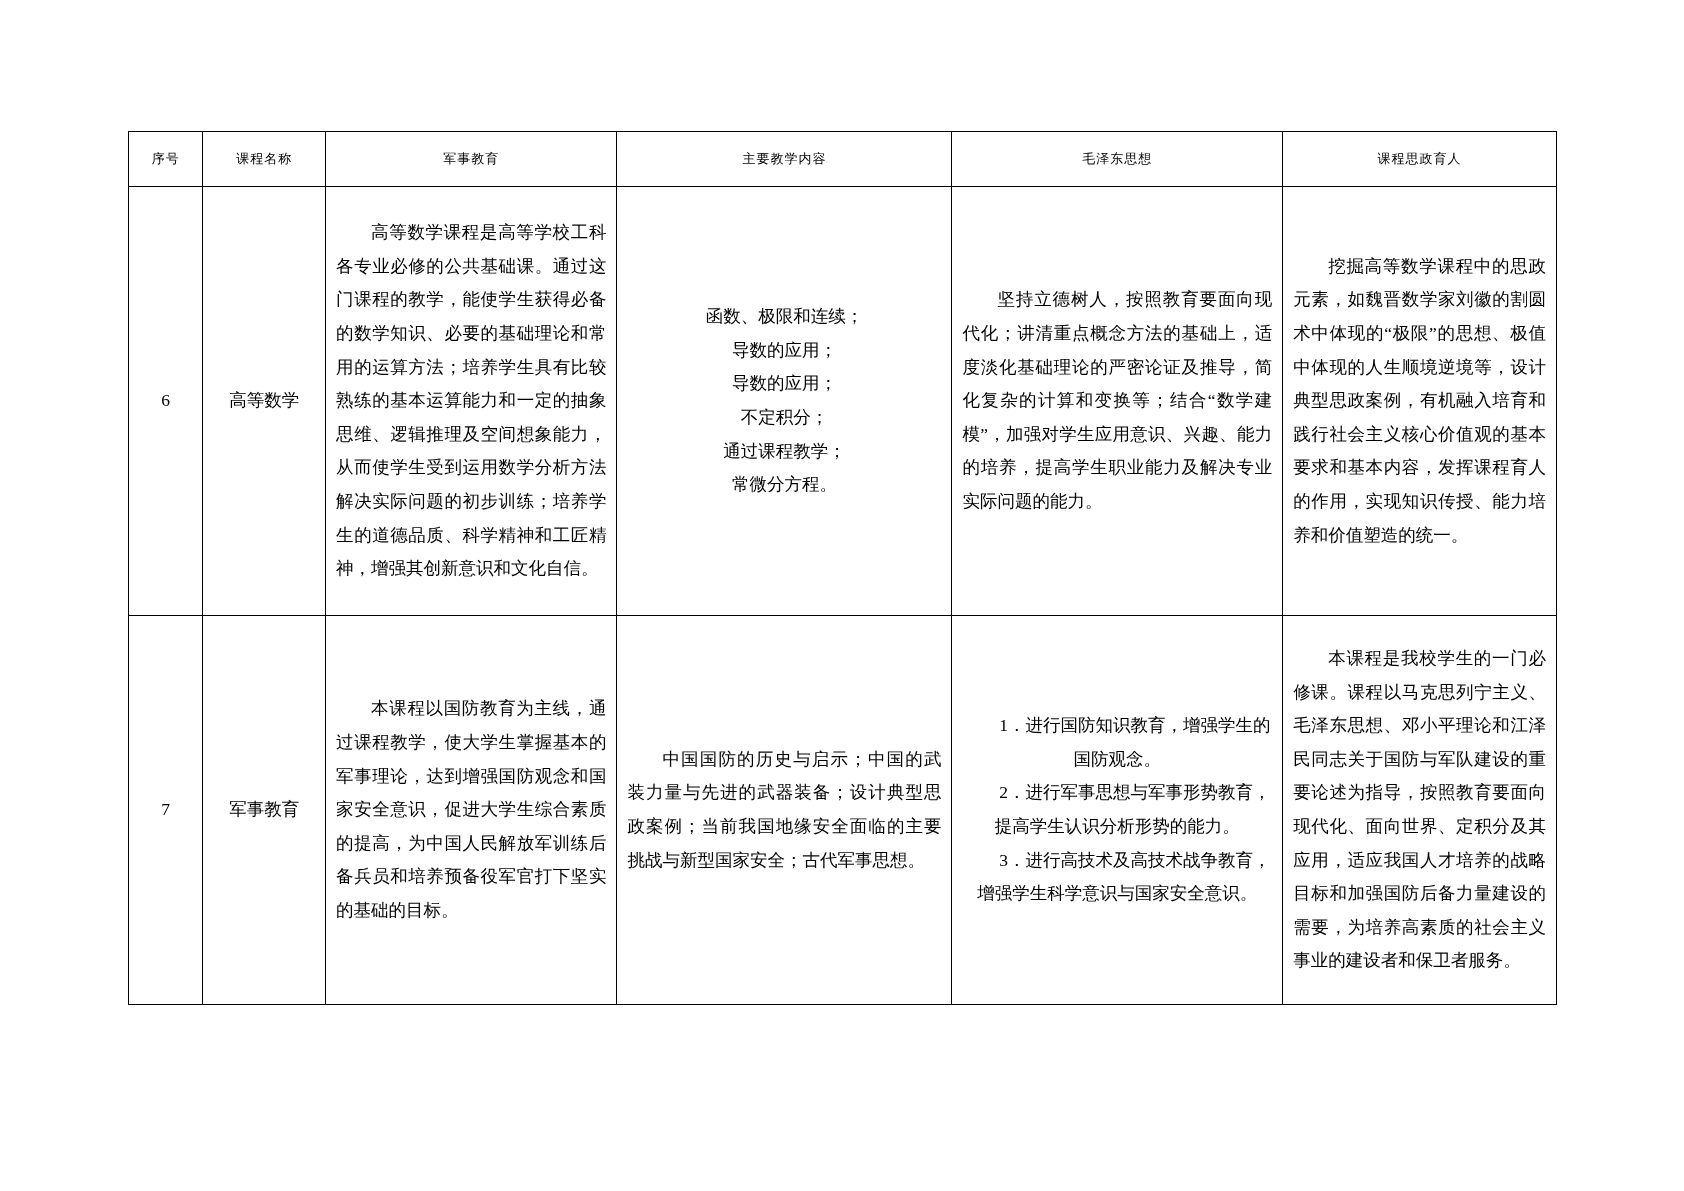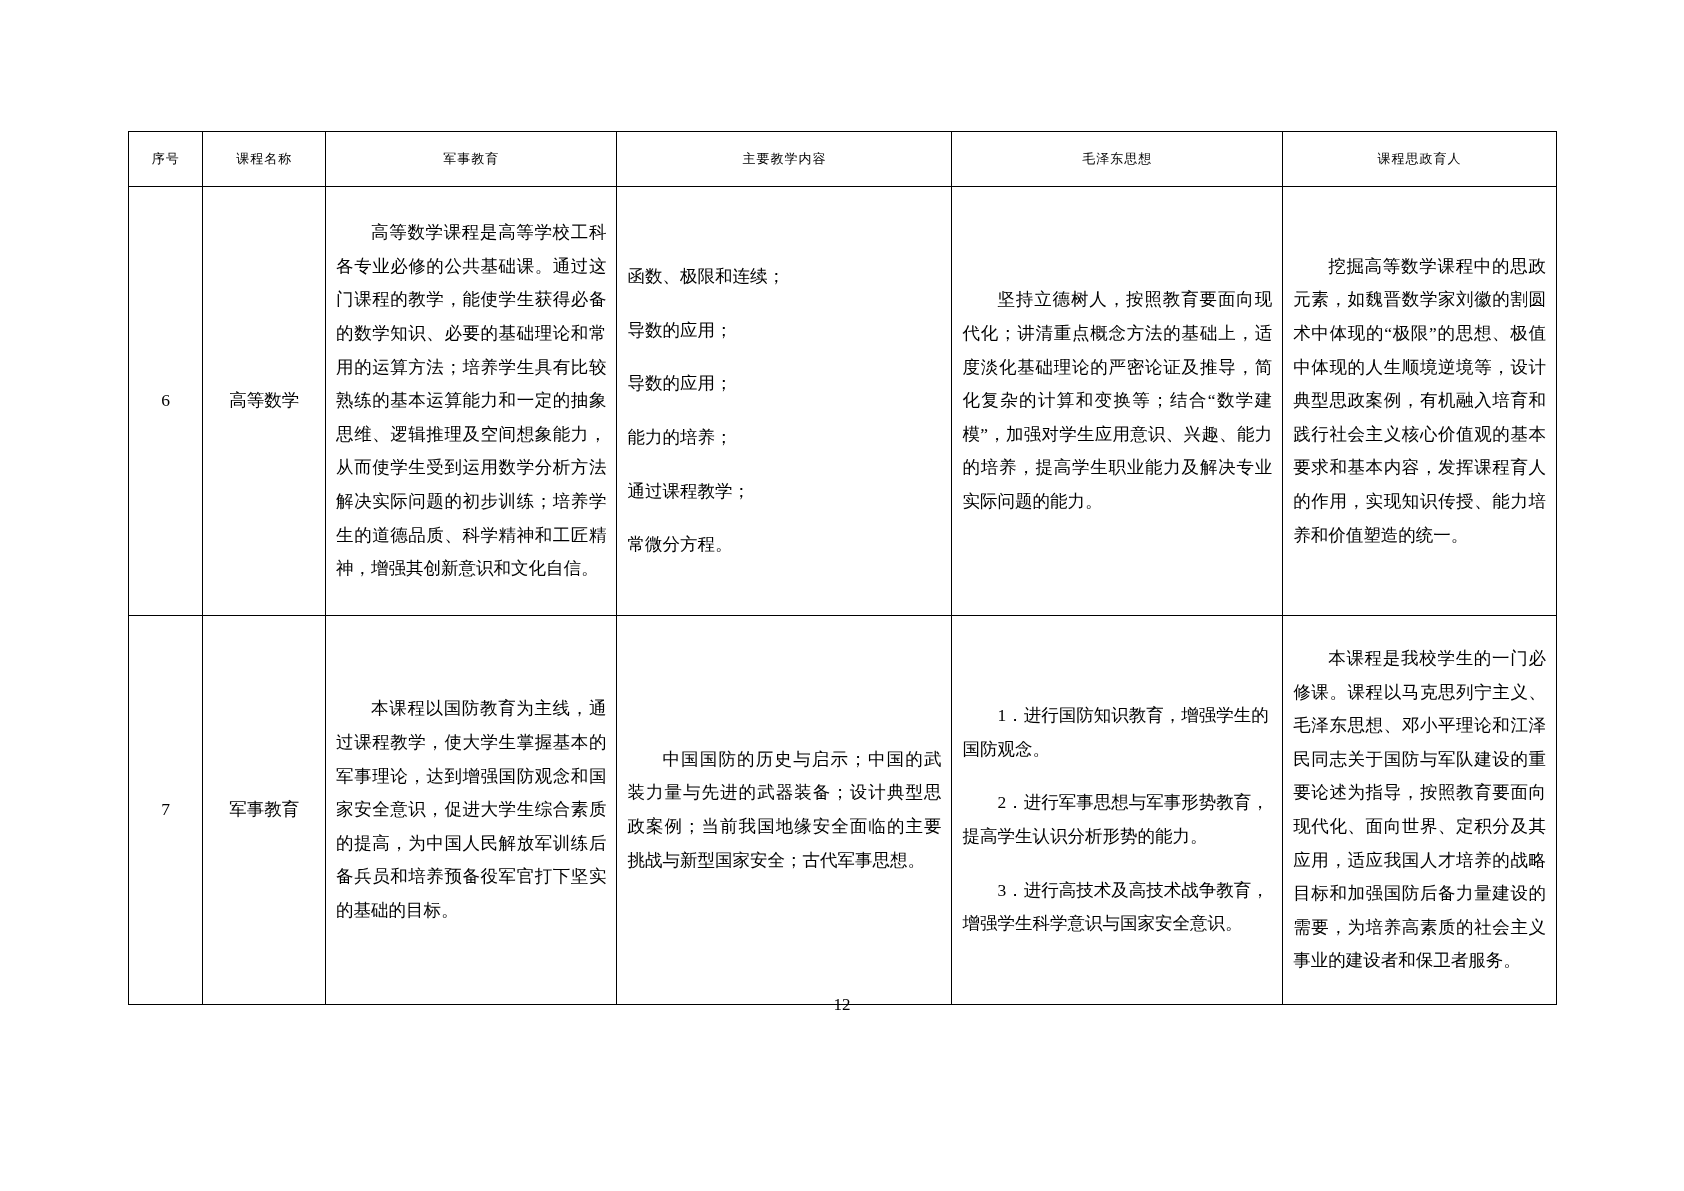--- a/index.html
+++ b/index.html
@@ -56,22 +56,21 @@
   }
   td.cell-para {
     text-align: justify;
     text-justify: inter-ideograph;
     vertical-align: middle;
   }
   .indent {
     text-indent: 2em;
   }
   .linelist div {
-    text-align: left;
-    margin-top: 20px;
+    text-align: center;
   }
   .page-number {
     position: absolute;
     left: 0;
     right: 0;
     top: 995px;
     text-align: center;
     font-size: 17px;
     font-family: "Liberation Serif", "DejaVu Serif", serif;
   }
@@ -105,21 +104,21 @@
     </thead>
     <tbody>
       <tr class="row-6">
         <td class="cell-no">6</td>
         <td class="cell-name">高等数学</td>
         <td class="cell-para indent">高等数学课程是高等学校工科各专业必修的公共基础课。通过这门课程的教学，能使学生获得必备的数学知识、必要的基础理论和常用的运算方法；培养学生具有比较熟练的基本运算能力和一定的抽象思维、逻辑推理及空间想象能力，从而使学生受到运用数学分析方法解决实际问题的初步训练；培养学生的道德品质、科学精神和工匠精神，增强其创新意识和文化自信。</td>
         <td class="cell-para linelist">
           <div>函数、极限和连续；</div>
           <div>导数的应用；</div>
           <div>导数的应用；</div>
-          <div>能力的培养；</div>
+          <div>不定积分；</div>
           <div>通过课程教学；</div>
           <div>常微分方程。</div>
         </td>
         <td class="cell-para indent">坚持立德树人，按照教育要面向现代化；讲清重点概念方法的基础上，适度淡化基础理论的严密论证及推导，简化复杂的计算和变换等；结合“数学建模”，加强对学生应用意识、兴趣、能力的培养，提高学生职业能力及解决专业实际问题的能力。</td>
         <td class="cell-para indent">挖掘高等数学课程中的思政元素，如魏晋数学家刘徽的割圆术中体现的“极限”的思想、极值中体现的人生顺境逆境等，设计典型思政案例，有机融入培育和践行社会主义核心价值观的基本要求和基本内容，发挥课程育人的作用，实现知识传授、能力培养和价值塑造的统一。</td>
       </tr>
       <tr class="row-7">
         <td class="cell-no">7</td>
         <td class="cell-name">军事教育</td>
         <td class="cell-para indent">本课程以国防教育为主线，通过课程教学，使大学生掌握基本的军事理论，达到增强国防观念和国家安全意识，促进大学生综合素质的提高，为中国人民解放军训练后备兵员和培养预备役军官打下坚实的基础的目标。</td>
@@ -127,15 +126,14 @@
         <td class="cell-para linelist">
           <div class="indent">1．进行国防知识教育，增强学生的国防观念。</div>
           <div class="indent">2．进行军事思想与军事形势教育，提高学生认识分析形势的能力。</div>
           <div class="indent">3．进行高技术及高技术战争教育，增强学生科学意识与国家安全意识。</div>
         </td>
         <td class="cell-para indent">本课程是我校学生的一门必修课。课程以马克思列宁主义、毛泽东思想、邓小平理论和江泽民同志关于国防与军队建设的重要论述为指导，按照教育要面向现代化、面向世界、定积分及其应用，适应我国人才培养的战略目标和加强国防后备力量建设的需要，为培养高素质的社会主义事业的建设者和保卫者服务。</td>
       </tr>
     </tbody>
   </table>
 
-  <div class="page-number">12</div>
 
 </div>
 
 </body></html>

